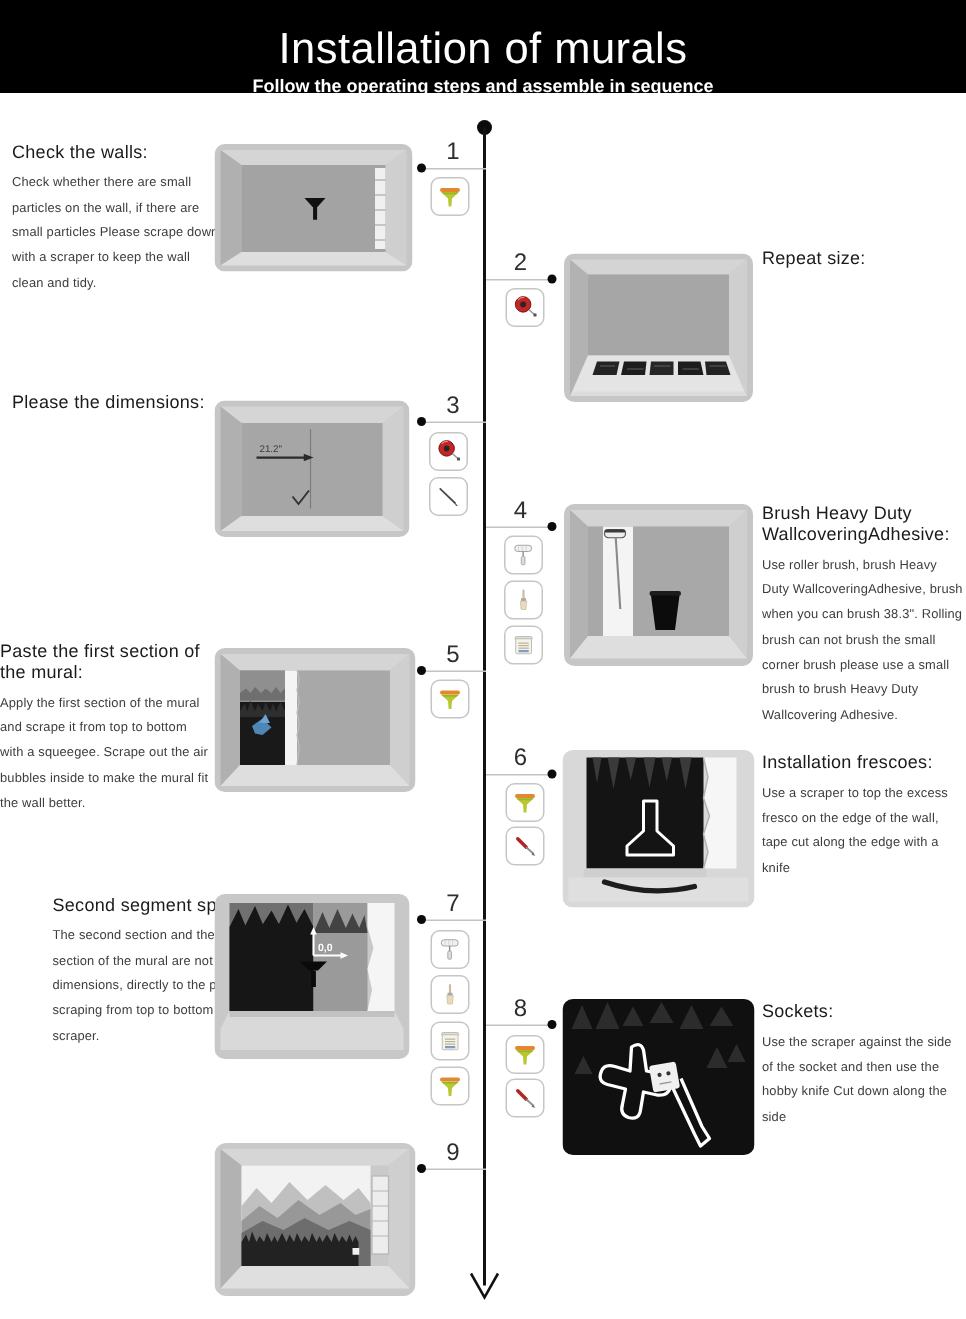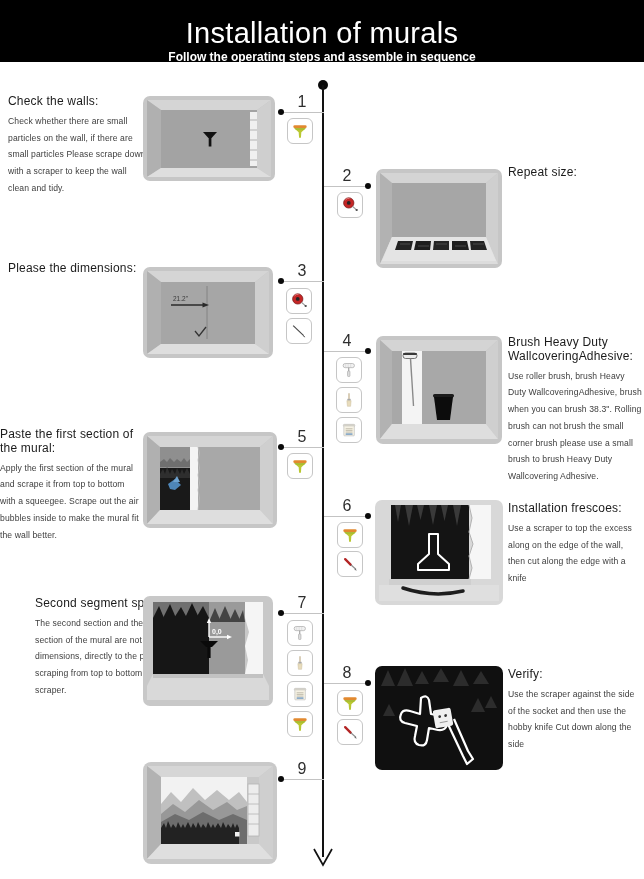--- a/index.html
+++ b/index.html
@@ -309,21 +309,21 @@
       <rect x="14" y="79" width="82" height="6" fill="#cfcfcf"></rect>
       <rect x="4" y="85" width="120" height="16" fill="#dfdfdf"></rect>
       <g>
         <path d="M54,34 h9 v20 l11,10 v6 h-31 v-6 l11,-10 z" stroke="#ffffff" stroke-width="2" fill="none" stroke-linejoin="round"></path>
       </g>
       <path d="M28,88 q30,10 60,3" stroke="#1d1d1d" stroke-width="3.5" fill="none" stroke-linecap="round"></path>
     </svg>
   </div>
   <div class="step-text" style="left:508px; top:502px; width:134px;">
     <div class="step-title">Installation frescoes:</div>
-    <div class="step-body">Use a scraper to top the excess along on the edge of the wall, then cut along the edge with a knife</div>
+    <div class="step-body">Use a scraper to top the excess fresco on the edge of the wall, tape cut along the edge with a knife</div>
   </div>
 
   <div class="step-text" style="left:8px; top:597px; width:142px;margin-left:27px;">
     <div class="step-title">Second segment splicing:</div>
     <div class="step-body">The second section and the first section of the mural are not dimensions, directly to the pattern, scraping from top to bottom with a scraper.</div>
   </div>
   <div class="illus" style="left:143px; top:596px;">
     <svg width="130" height="110" viewBox="0 0 130 110">
       <rect x="0" y="0" width="130" height="110" rx="7" fill="#c8c8c8"></rect>
       <rect x="10" y="6" width="56" height="72" fill="#707070"></rect>
@@ -415,21 +415,21 @@
       </g>
       <g transform="rotate(-10 68 52)">
         <rect x="59" y="43" width="18" height="18" rx="2" fill="#f0f0f0"></rect>
         <circle cx="65" cy="50" r="1.4" fill="#333"></circle>
         <circle cx="71" cy="50" r="1.4" fill="#333"></circle>
         <line x1="64" y1="56" x2="72" y2="56" stroke="#999" stroke-width="1"></line>
       </g>
     </svg>
   </div>
   <div class="step-text" style="left:508px; top:668px; width:134px;">
-    <div class="step-title">Verify:</div>
+    <div class="step-title">Sockets:</div>
     <div class="step-body">Use the scraper against the side of the socket and then use the hobby knife Cut down along the side</div>
   </div>
 
   <div class="illus" style="left:143px; top:762px;">
     <svg width="134" height="102" viewBox="0 0 134 102">
       <rect x="0" y="0" width="134" height="102" rx="8" fill="#c9c9c9"></rect>
       <polygon points="4,4 130,4 116,15 18,15" fill="#d6d6d6"></polygon>
       <polygon points="4,4 18,15 18,82 4,97" fill="#b2b2b2"></polygon>
       <polygon points="130,4 116,15 116,82 130,97" fill="#cfcfcf"></polygon>
       <polygon points="4,97 18,82 116,82 130,97" fill="#dfdfdf"></polygon>

